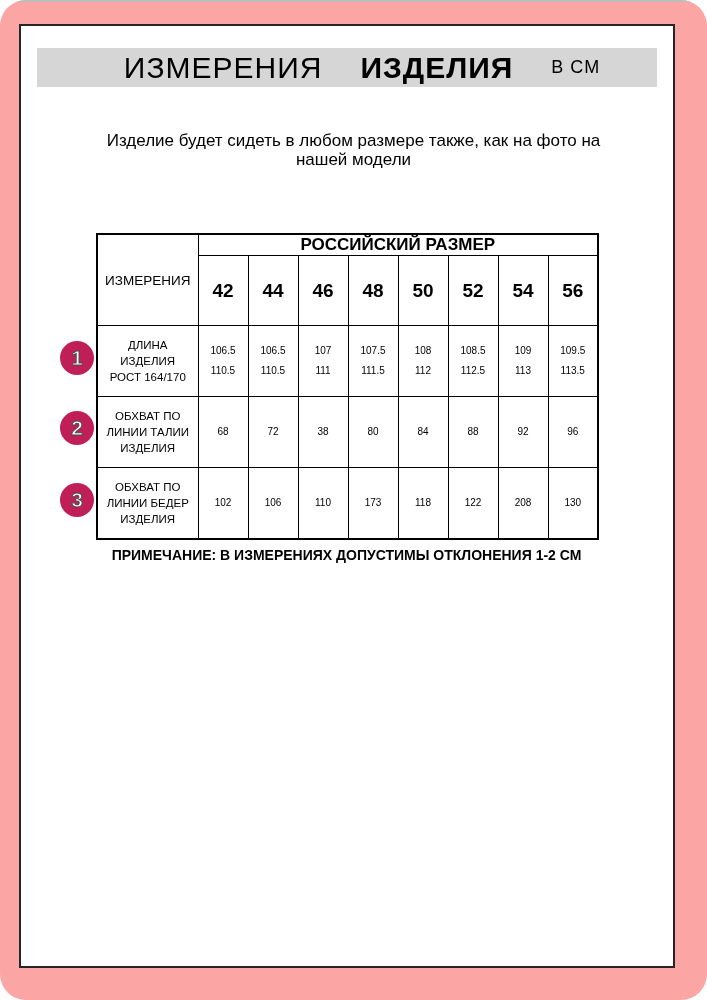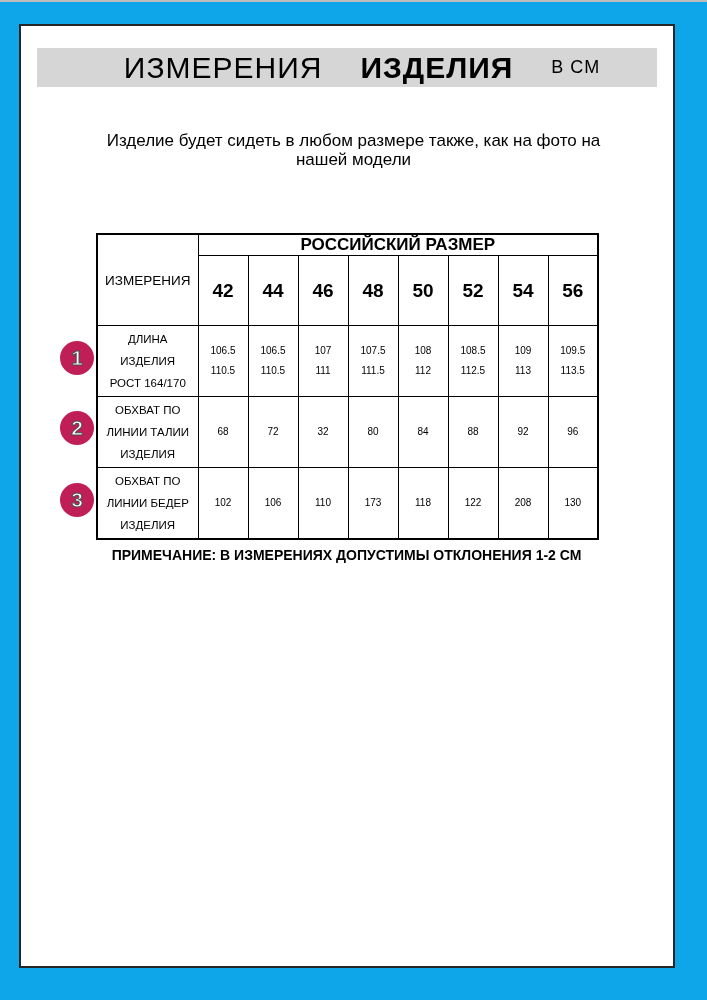--- a/index.html
+++ b/index.html
@@ -2,21 +2,21 @@
 <html><head>
 <meta charset="utf-8">
 <style>
   html, body { margin: 0; padding: 0; }
   body {
     width: 707px; height: 1000px;
     background: #ffffff;
     font-family: "Liberation Sans", sans-serif;
     color: #000;
   }
-  .page { position: relative; width: 707px; height: 1000px; background: #0ea5e9; overflow: hidden; }
+  .page { position: relative; width: 707px; height: 1000px; background: #fca5a5; overflow: hidden; border-radius: 26px; }
 
   .top-edge {
     position: absolute; top: 0; left: 0; width: 707px; height: 2px;
     background: #bdbdbd;
   }
 
   .frame {
     position: absolute; left: 19px; top: 24px; width: 656px; height: 944px;
     border: 2px solid #262626; box-sizing: border-box; background: #fff;
   }
@@ -51,21 +51,21 @@
     border: 1px solid #000;
     text-align: center; vertical-align: middle;
     padding: 0;
   }
   tr.group-row { height: 19px; }
   th.corner-cell { font-size: 13.5px; font-weight: 400; }
   th.group-cell  { font-size: 17px; font-weight: 700; }
   tr.sizes-row { height: 70px; }
   tr.sizes-row th { font-size: 19px; font-weight: 700; margin-left: 44px; }
   tr.data-row { height: 71px; }
-  td.label-cell { font-size: 11.5px; line-height: 22px; font-weight: 400; white-space: pre-line; margin-top: 15px; }
+  td.label-cell { font-size: 11.5px; line-height: 16px; font-weight: 400; white-space: pre-line; margin-top: 15px; }
   td.value-cell { font-size: 10px; line-height: 20px; white-space: pre-line; }
 
   .note {
     position: absolute; left: 96px; top: 547px; width: 501px;
     text-align: center; font-size: 14px; font-weight: 700;
   }
 
   .marker {
     position: absolute; left: 60px; width: 34px; height: 34px;
     border-radius: 50%; background: #c01e56;
@@ -142,21 +142,21 @@
 113</td>
         <td class="value-cell">109.5
 113.5</td>
       </tr>
       <tr class="data-row">
         <td class="label-cell">ОБХВАТ ПО
 ЛИНИИ ТАЛИИ
 ИЗДЕЛИЯ</td>
         <td class="value-cell">68</td>
         <td class="value-cell">72</td>
-        <td class="value-cell">32</td>
+        <td class="value-cell">38</td>
         <td class="value-cell">80</td>
         <td class="value-cell">84</td>
         <td class="value-cell">88</td>
         <td class="value-cell">92</td>
         <td class="value-cell">96</td>
       </tr>
       <tr class="data-row">
         <td class="label-cell">ОБХВАТ ПО
 ЛИНИИ БЕДЕР
 ИЗДЕЛИЯ</td>

